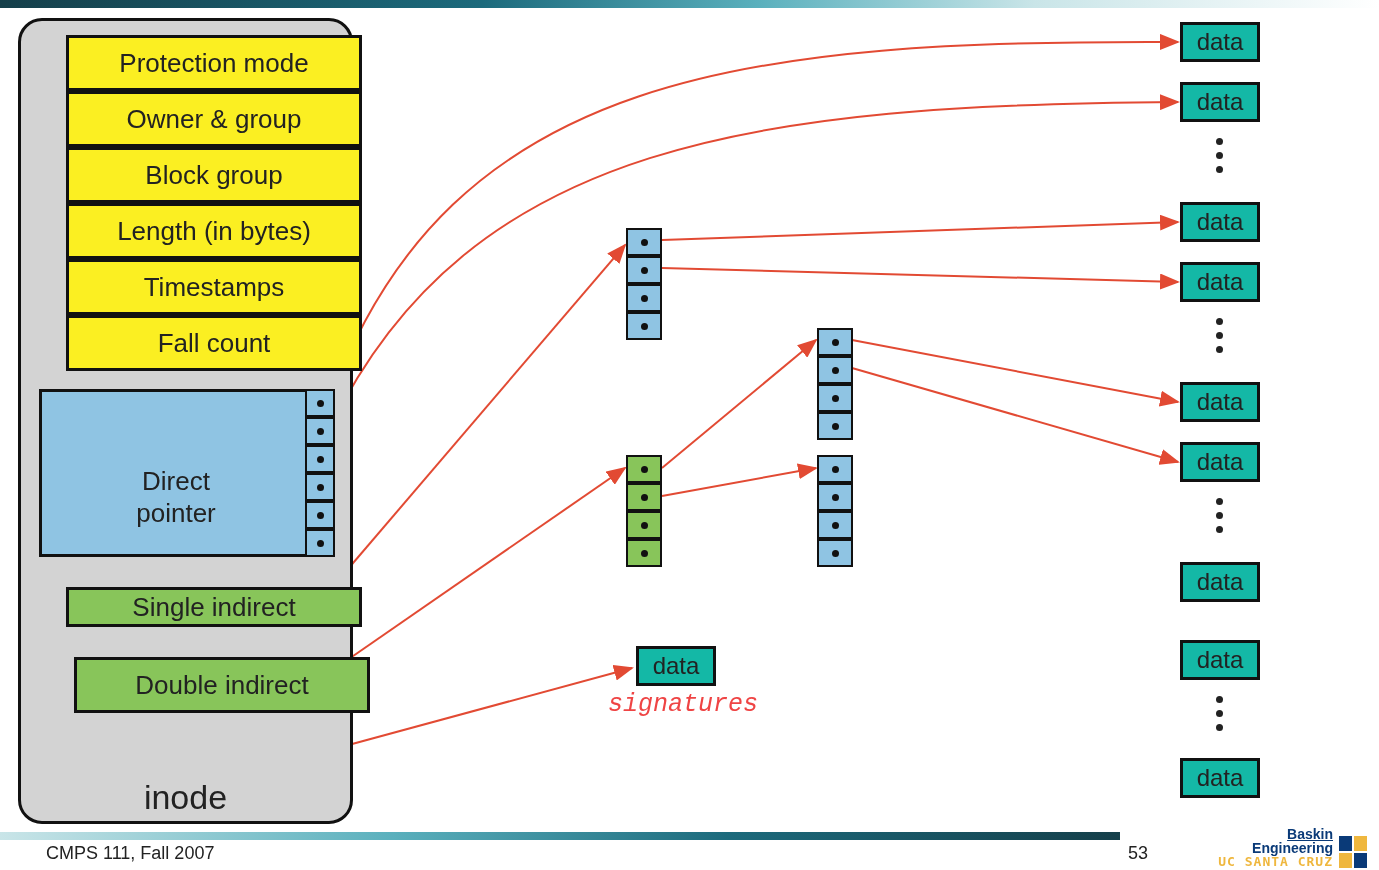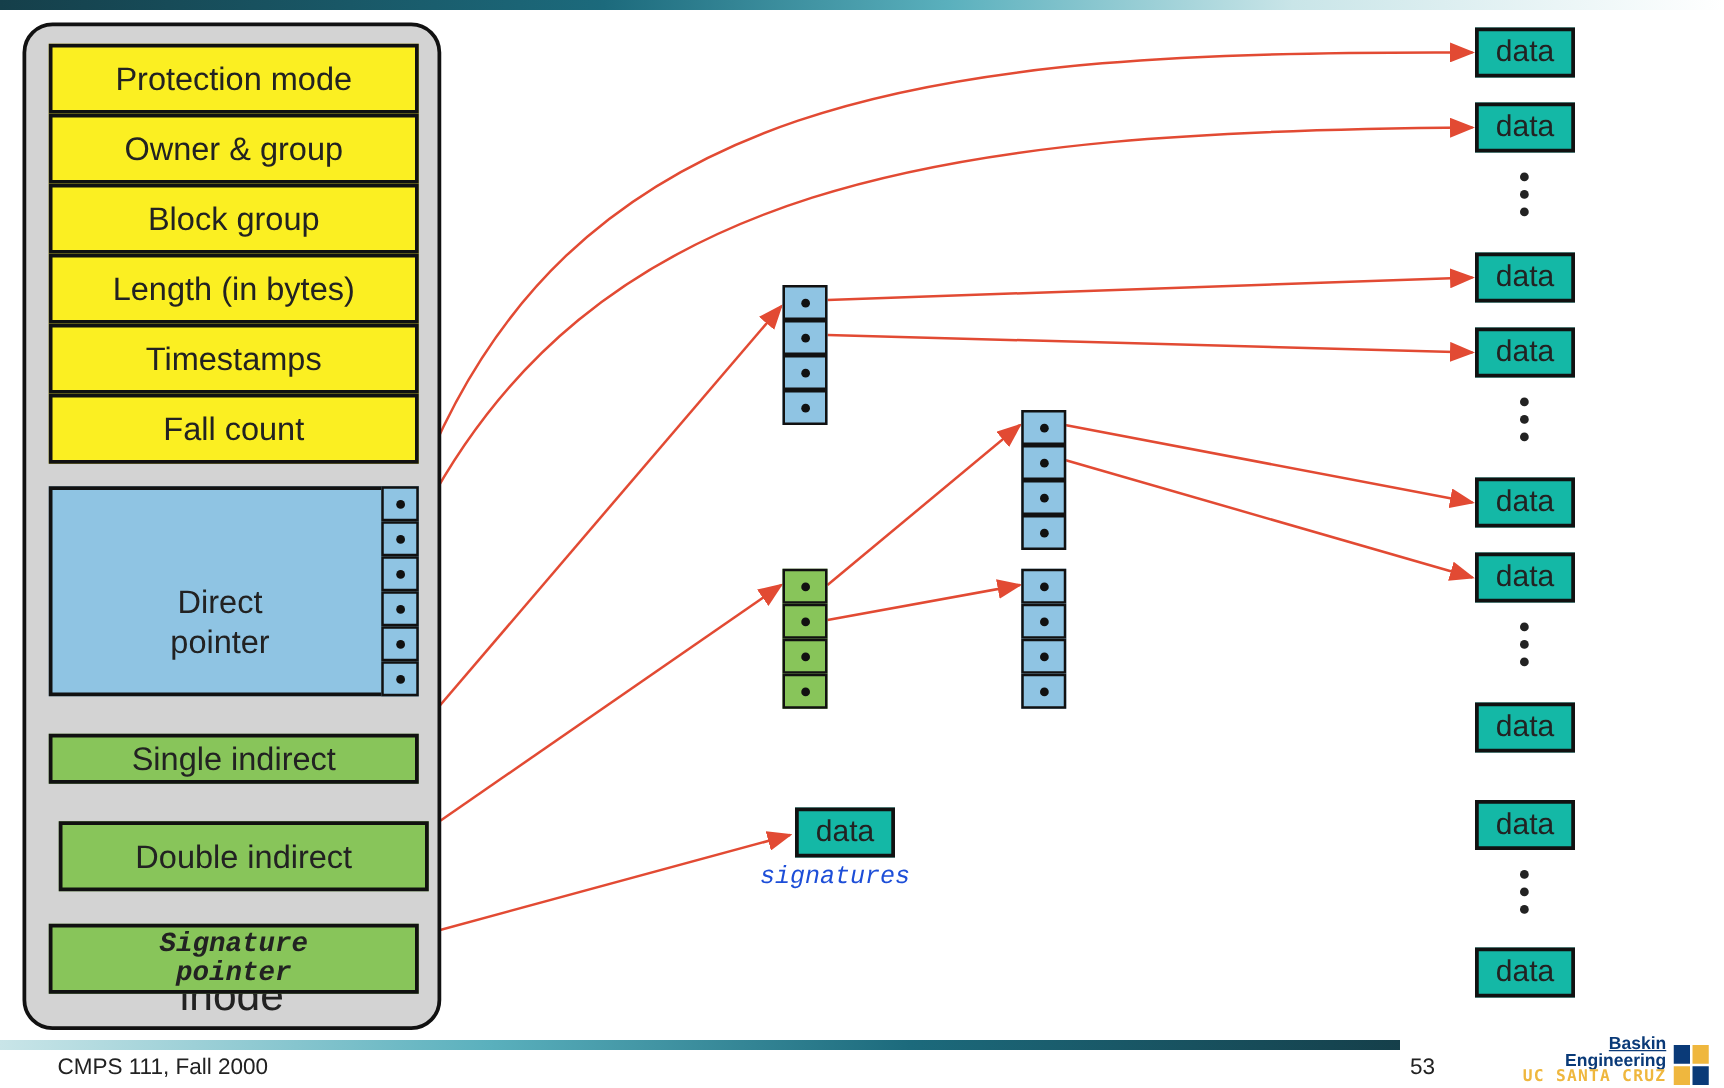--- a/index.html
+++ b/index.html
@@ -47,20 +47,21 @@
 
   .field {
     position: absolute;
     border: 3px solid #111;
     box-sizing: border-box;
     display: flex;
     align-items: center;
     justify-content: center;
     font-size: 26px;
     color: #222;
+    margin-left: 27px;
   }
   .field.yellow { background: #fbef22; }
   .field.green  { background: #88c55a; }
 
   .direct-ptr-box {
     position: absolute;
     border: 3px solid #111;
     box-sizing: border-box;
     background: #8fc4e3;
   }
@@ -118,22 +119,22 @@
   .vdots span {
     width: 7px; height: 7px;
     background: #222;
     border-radius: 50%;
   }
 
   .sig-caption {
     position: absolute;
     font-family: "Courier New", monospace;
     font-style: italic;
-    font-size: 20px;
-    color: #1d4ed8;
+    font-size: 25px;
+    color: #ef4444;
   }
   .sig-field {
     font-family: "Courier New", monospace;
     font-style: italic;
     font-weight: bold;
     font-size: 22px;
     line-height: 1.05;
     text-align: center;
     flex-direction: column;
   }
@@ -265,24 +266,20 @@
     <div class="ptr-cell blue" style="left:284px;top:508px;width:30px;height:28px">
         <span class="dot"></span>
       </div>
 
     <div class="field green" style="left:18px;top:566px;width:296px;height:40px">
       <span>Single indirect</span>
     </div>
     <div class="field green" style="left:26px;top:636px;width:296px;height:56px">
       <span>Double indirect</span>
     </div>
-    <div class="field green sig-field" style="left:18px;top:718px;width:296px;height:56px">
-      <span>Signature</span>
-      <span>pointer</span>
-    </div>
   </div>
 
   <div class="ptr-cell blue" style="left:626px;top:228px;width:36px;height:28px">
       <span class="dot"></span>
     </div>
   <div class="ptr-cell blue" style="left:626px;top:256px;width:36px;height:28px">
       <span class="dot"></span>
     </div>
   <div class="ptr-cell blue" style="left:626px;top:284px;width:36px;height:28px">
       <span class="dot"></span>
@@ -377,21 +374,21 @@
   <div class="vdots" style="left:1216px;top:696px">
       <span></span>
       <span></span>
       <span></span>
     </div>
   <div class="data-box" style="left:1180px;top:758px">
       <span>data</span>
     </div>
 
   <div class="footer-bar" style="width:1120px;left:0"></div>
-  <div class="footer-left">CMPS 111, Fall 2000</div>
+  <div class="footer-left">CMPS 111, Fall 2007</div>
   <div class="footer-pagenum" style="left:1128px">53</div>
   <div class="baskin">
     <div class="baskin-text">
       <div class="l1">Baskin</div>
       <div class="l2">Engineering</div>
       <div class="l3">UC SANTA CRUZ</div>
     </div>
     <div class="baskin-logo">
       <div></div>
         <div class="y"></div>

